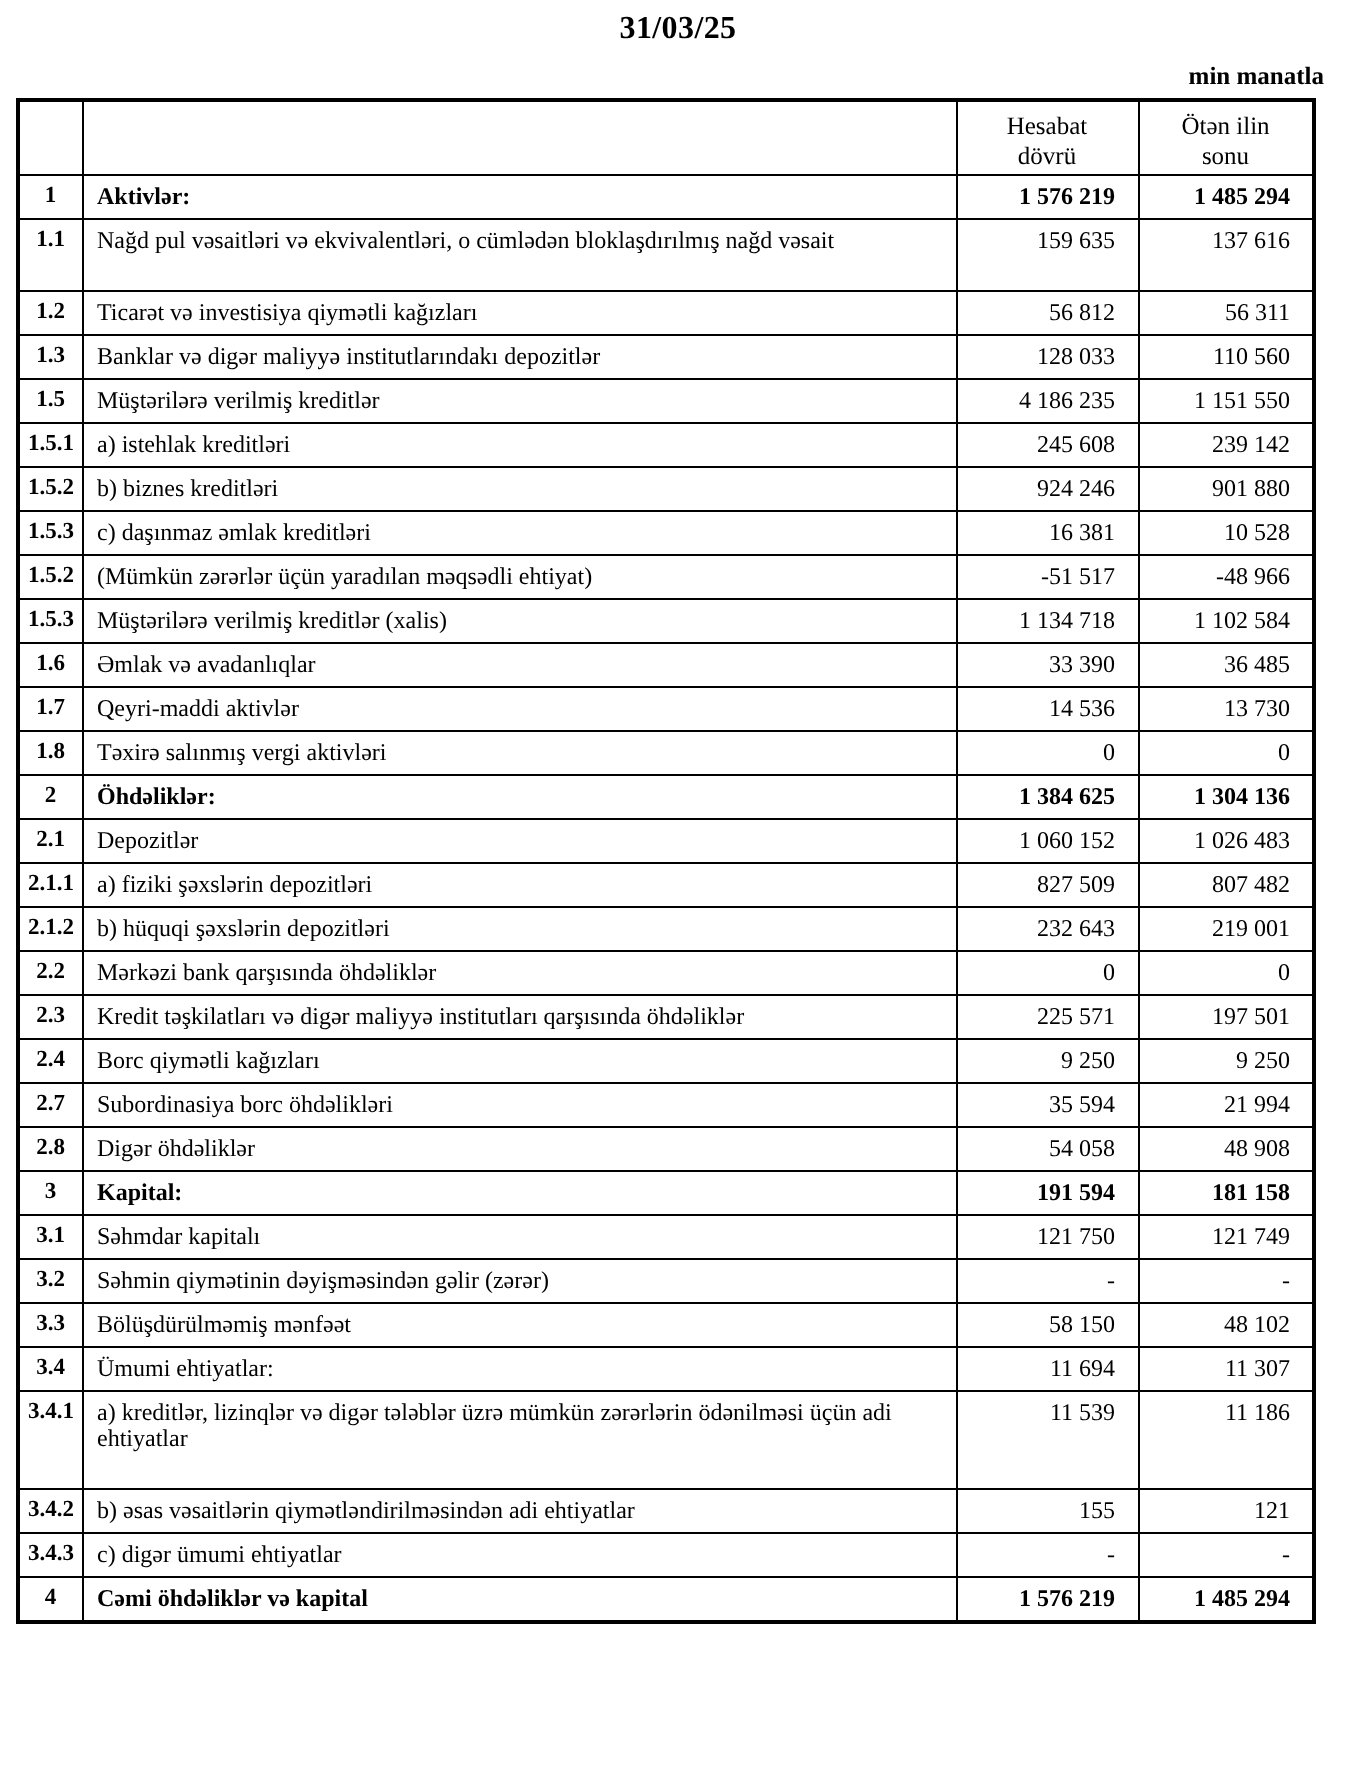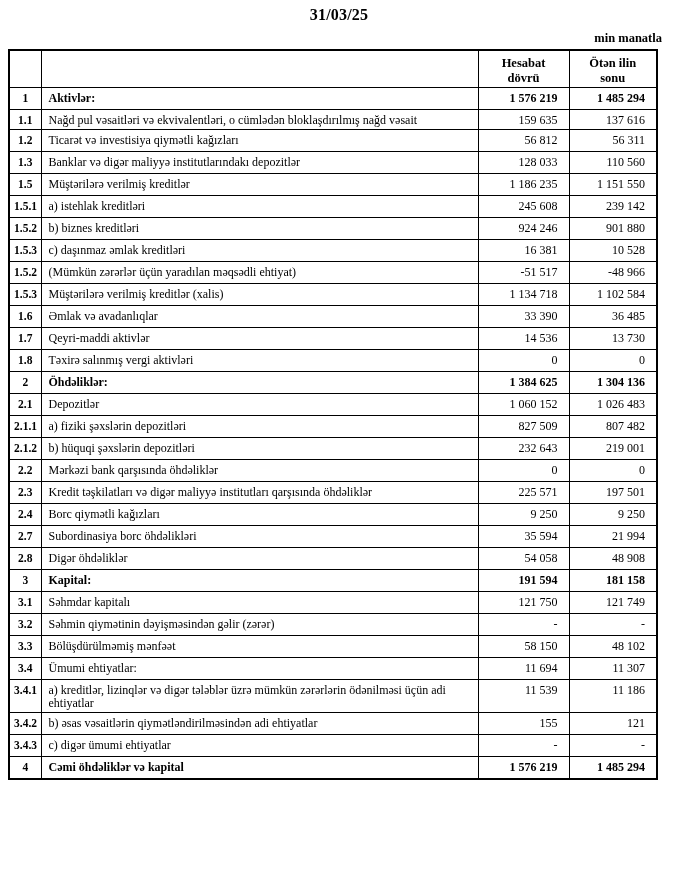--- a/index.html
+++ b/index.html
@@ -33,21 +33,21 @@
     width: 648px;
     table-layout: fixed;
     border: 2.5px solid #000;
   }
   .bs th, .bs td {
     border: 1.5px solid #000;
     vertical-align: top;
     overflow: hidden;
   }
   .bs th {
-    font-weight: bold;
+    font-weight: normal;
     font-size: 12.5px;
     line-height: 15px;
     text-align: center;
     padding: 5px 2px 1px 2px;
   }
   .bs td {
     font-size: 12px;
     line-height: 13px;
     padding: 4px 4px 4px 4px;
   }
@@ -59,21 +59,21 @@
   .bs td.label {
     text-align: left;
     padding-left: 7px;
     padding-right: 10px;
   }
   .bs td.val {
     text-align: right;
     padding-right: 11px;
   }
   .bs tr.bold td { font-weight: bold; }
-  .bs tr.tall td { padding-bottom: 2px; }
+  .bs tr.tall td { padding-bottom: 18px; }
 </style>
 </head>
 <body>
 
 <div class="page">
   <div class="date">31/03/25</div>
   <div class="unit">min manatla</div>
 
   <table class="bs">
     <colgroup>
@@ -117,21 +117,21 @@
   </tr>
         <tr>
     <td class="num">1.3</td>
     <td class="label">Banklar və digər maliyyə institutlarındakı depozitlər</td>
     <td class="val">128 033</td>
     <td class="val">110 560</td>
   </tr>
         <tr>
     <td class="num">1.5</td>
     <td class="label">Müştərilərə verilmiş kreditlər</td>
-    <td class="val">1 186 235</td>
+    <td class="val">4 186 235</td>
     <td class="val">1 151 550</td>
   </tr>
         <tr>
     <td class="num">1.5.1</td>
     <td class="label">a) istehlak kreditləri</td>
     <td class="val">245 608</td>
     <td class="val">239 142</td>
   </tr>
         <tr>
     <td class="num">1.5.2</td>

